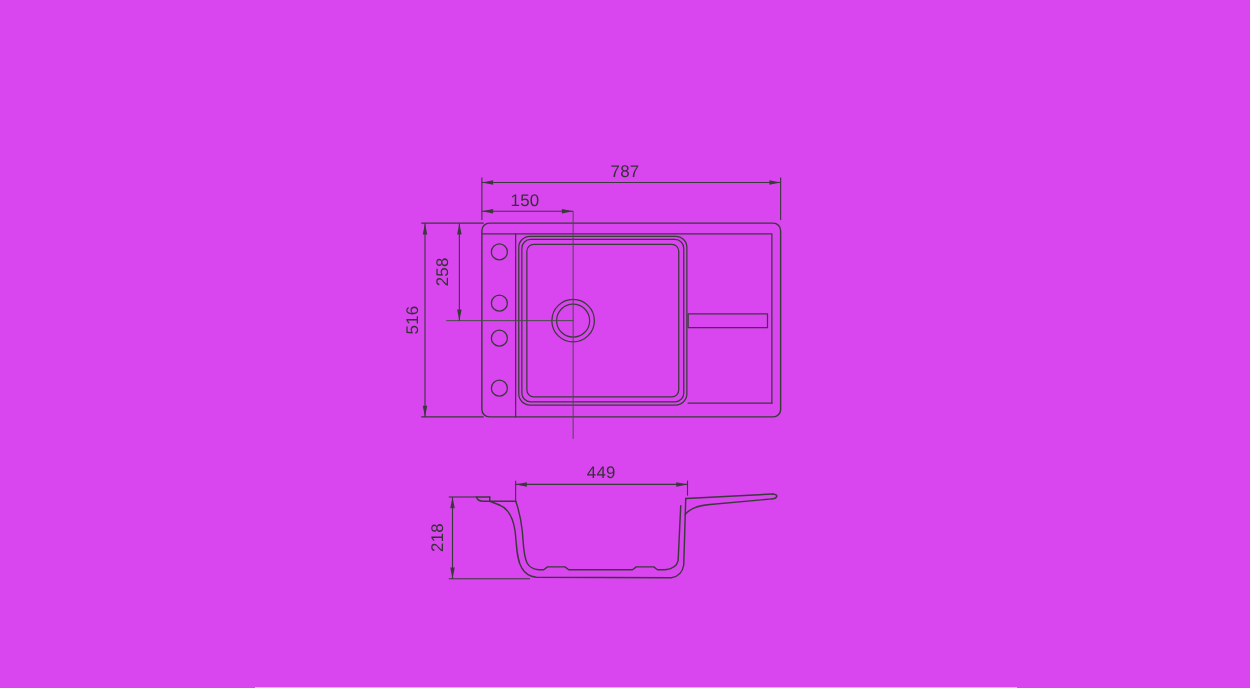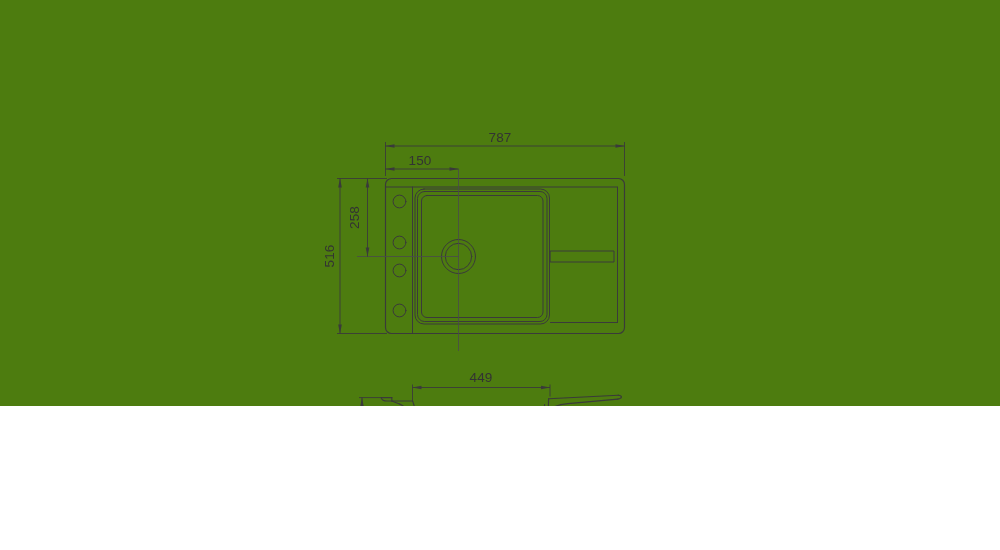--- a/index.html
+++ b/index.html
@@ -1,16 +1,16 @@
 <!DOCTYPE html>
 <html><head>
 <meta charset="utf-8">
 <style>
   html,body{margin:0;padding:0;background:#ffffff;}
-  .page{position:relative;width:1000px;height:406px;background:#4d7c0f;overflow:hidden;}
+  .page{position:relative;width:1000px;height:550px;background:#d946ef;overflow:hidden;}
   svg{display:block;}
   .dim-text{font-family:"Liberation Sans", sans-serif;font-size:13.5px;fill:#333333;letter-spacing:0.2px;}
   .outline{stroke:#3a3a3a;stroke-width:1.15;fill:none;stroke-linecap:round;stroke-linejoin:round;}
   .detail{stroke:#3a3a3a;stroke-width:1;fill:none;stroke-linecap:round;stroke-linejoin:round;}
   .dimline{stroke:#3a3a3a;stroke-width:0.9;fill:none;stroke-linecap:butt;}
   .centerline{stroke:#4a4a4a;stroke-width:0.8;fill:none;}
   .arrow{fill:#3a3a3a;stroke:none;}
 </style>
 </head>
 <body>

